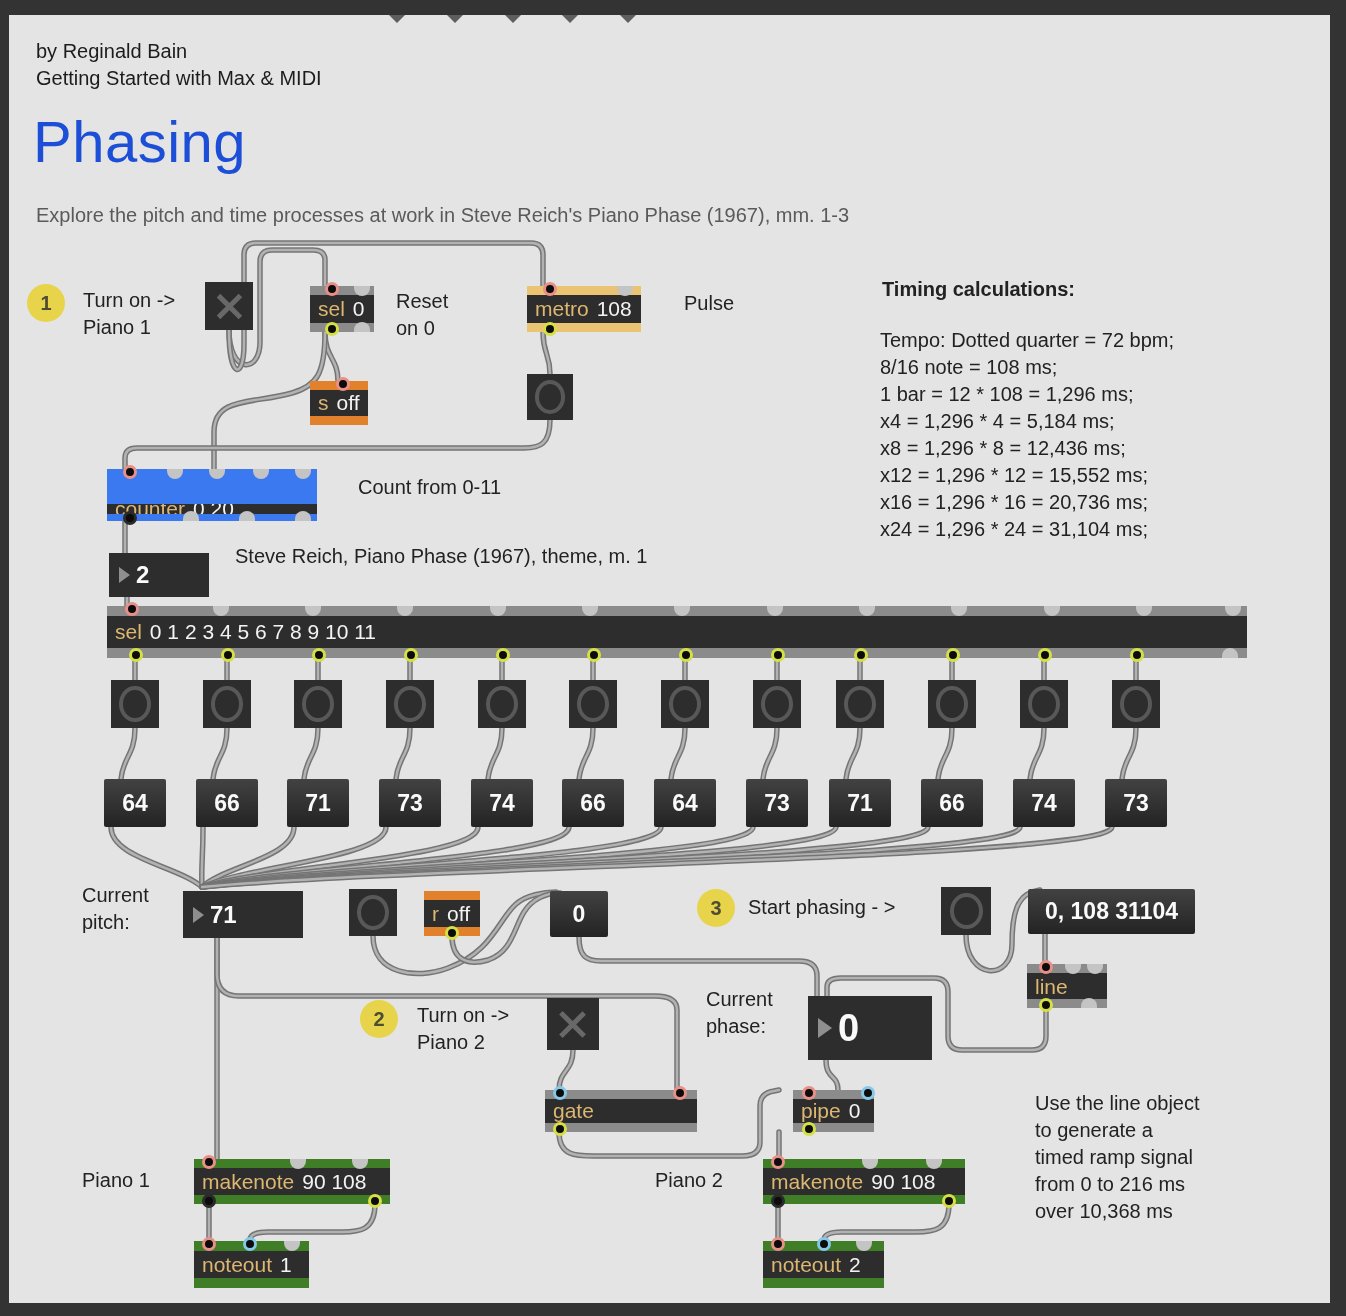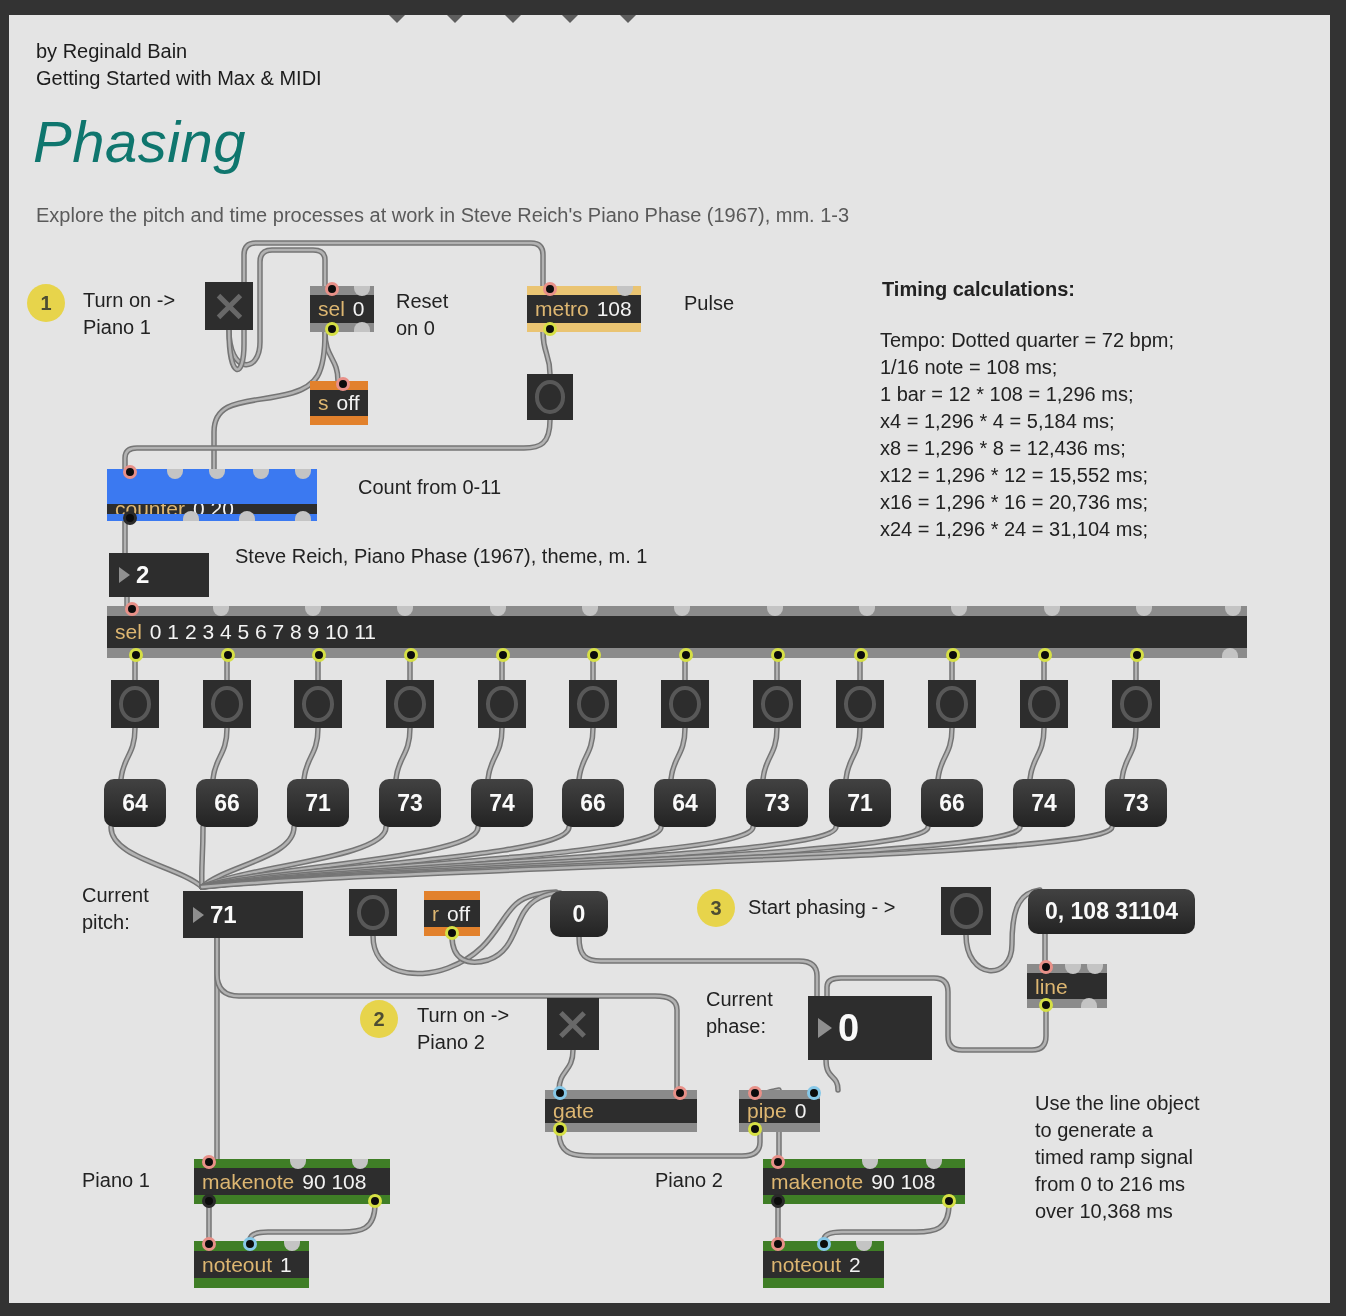--- a/index.html
+++ b/index.html
@@ -9,39 +9,39 @@
   .frame{position:absolute;background:#333333;z-index:6;}
   #frame-top{left:0;top:0;width:1346px;height:15px;}
   #frame-left{left:0;top:0;width:9px;height:1316px;}
   #frame-right{right:0;top:0;width:16px;height:1316px;}
   #frame-bottom{left:0;bottom:0;width:1346px;height:13px;}
   .bar-tri{position:absolute;top:15px;width:0;height:0;border-left:8px solid transparent;
            border-right:8px solid transparent;border-top:8px solid #5e5e5e;z-index:7;}
   
   .hdr{position:absolute;color:#1c1c1c;z-index:3;}
   #course{left:36px;top:38px;font-size:20px;line-height:27px;}
-  #title{left:33px;top:108px;font-size:58px;letter-spacing:0.5px;color:#0f766e;font-style:italic;}
+  #title{left:33px;top:108px;font-size:58px;letter-spacing:0.5px;color:#1d4ed8;}
   #subtitle{left:36px;top:204px;font-size:20px;color:#5a5a5a;}
   
   .comment{position:absolute;color:#222222;font-size:20px;line-height:27px;z-index:3;white-space:pre;}
   .comment.bold{font-weight:bold;}
   
   .badge{position:absolute;width:38px;height:38px;border-radius:50%;background:#e7d44b;
          color:#4d4d33;font-weight:bold;font-size:20px;display:flex;align-items:center;
          justify-content:center;z-index:3;}
   
   #cables{position:absolute;left:0;top:0;z-index:1;}
   
   .node{position:absolute;z-index:2;box-sizing:border-box;}
   .obj{display:flex;align-items:center;}
   .obj .core{position:absolute;left:0;right:0;background:#2d2d2d;display:flex;align-items:center;
              padding:0 8px;overflow:hidden;white-space:nowrap;}
   .obj .tname{color:#ddb671;font-size:21px;font-weight:500;}
   .obj .targ{color:#f3f3f3;font-size:21px;font-weight:500;margin-left:8px;}
-  .msg{background:linear-gradient(#424242,#232323);border-radius:10px;color:#fafafa;
+  .msg{background:linear-gradient(#424242,#232323);border-radius:2px;color:#fafafa;
        font-weight:bold;font-size:23px;display:flex;align-items:center;justify-content:center;}
   .numbox{background:#2d2d2d;color:#fafafa;font-weight:bold;font-size:24px;display:flex;
           align-items:center;padding-left:10px;}
   .numbox .tri{width:0;height:0;border-left:11px solid #8f8f8f;border-top:8px solid transparent;
                border-bottom:8px solid transparent;margin-right:6px;}
   .numbox.big{font-size:38px;}
   .numbox.big .tri{border-left-width:14px;border-top-width:10px;border-bottom-width:10px;}
   .bangbox{background:#2d2d2d;}
   .bangbox .ring{position:absolute;left:17%;top:13%;right:17%;bottom:13%;border:4px solid #585858;
                  border-radius:50%;}
@@ -70,21 +70,21 @@
       <div class="bar-tri" style="left: 620px;"></div>
     </div>
 
   <div class="hdr" id="course">
     <div>by Reginald Bain</div>
     <div>Getting Started with Max &amp; MIDI</div>
   </div>
   <div class="hdr" id="title">Phasing</div>
   <div class="hdr" id="subtitle">Explore the pitch and time processes at work in Steve Reich's Piano Phase (1967), mm. 1-3</div>
 
-  <div class="comment" id="timing-lines" style="left:880px;top:327px;"><div>Tempo: Dotted quarter = 72 bpm;</div><div>1/16 note = 108 ms;</div><div>1 bar = 12 * 108 = 1,296 ms;</div><div>x4 = 1,296 * 4 = 5,184 ms;</div><div>x8 = 1,296 * 8 = 12,436 ms;</div><div>x12 = 1,296 * 12 = 15,552 ms;</div><div>x16 = 1,296 * 16 = 20,736 ms;</div><div>x24 = 1,296 * 24 = 31,104 ms;</div></div>
+  <div class="comment" id="timing-lines" style="left:880px;top:327px;"><div>Tempo: Dotted quarter = 72 bpm;</div><div>8/16 note = 108 ms;</div><div>1 bar = 12 * 108 = 1,296 ms;</div><div>x4 = 1,296 * 4 = 5,184 ms;</div><div>x8 = 1,296 * 8 = 12,436 ms;</div><div>x12 = 1,296 * 12 = 15,552 ms;</div><div>x16 = 1,296 * 16 = 20,736 ms;</div><div>x24 = 1,296 * 24 = 31,104 ms;</div></div>
 
   <svg id="cables" width="1346" height="1316" viewBox="0 0 1346 1316">
       <path d="M229,330 C229,374 260,374 260,342 L260,262 Q260,250 272,250 L313,250 Q325,250 325,260 L325,286" fill="none" stroke="#757575" stroke-width="5.5" stroke-linecap="round"></path>
       <path d="M229,330 C229,374 260,374 260,342 L260,262 Q260,250 272,250 L313,250 Q325,250 325,260 L325,286" fill="none" stroke="#b2b2b2" stroke-width="2.5" stroke-linecap="round"></path>
       <path d="M229,330 C229,380 244,380 244,344 L244,255 Q244,243 256,243 L531,243 Q543,243 543,255 L543,286" fill="none" stroke="#757575" stroke-width="5.5" stroke-linecap="round"></path>
       <path d="M229,330 C229,380 244,380 244,344 L244,255 Q244,243 256,243 L531,243 Q543,243 543,255 L543,286" fill="none" stroke="#b2b2b2" stroke-width="2.5" stroke-linecap="round"></path>
       <path d="M325,332 C325,358 338,358 338,381" fill="none" stroke="#757575" stroke-width="5.5" stroke-linecap="round"></path>
       <path d="M325,332 C325,358 338,358 338,381" fill="none" stroke="#b2b2b2" stroke-width="2.5" stroke-linecap="round"></path>
       <path d="M325,332 C325,375 316,386 292,393 C254,404 214,396 214,432 L214,469" fill="none" stroke="#757575" stroke-width="5.5" stroke-linecap="round"></path>
       <path d="M325,332 C325,375 316,386 292,393 C254,404 214,396 214,432 L214,469" fill="none" stroke="#b2b2b2" stroke-width="2.5" stroke-linecap="round"></path>
@@ -348,21 +348,21 @@
         <span>0</span>
       </div>
       <div class="node obj" style="left: 545px; top: 1090px; width: 152px; height: 42px; background: rgb(139, 139, 139);">
         <div class="core" style="top: 9px; bottom: 9px;">
           <span class="tname">gate</span>
         </div>
         <span class="port conn t" style="left: 8px; border-color: rgb(134, 200, 232);"></span>
         <span class="port conn t" style="left: 128px; border-color: rgb(232, 144, 136);"></span>
         <span class="port conn b" style="left: 8px; border-color: rgb(214, 224, 69);"></span>
       </div>
-      <div class="node obj" style="left: 739px; top: 1090px; width: 81px; height: 42px; background: rgb(139, 139, 139); padding-left: 13px;">
+      <div class="node obj" style="left: 793px; top: 1090px; width: 81px; height: 42px; background: rgb(139, 139, 139); padding-left: 13px;">
         <div class="core" style="top: 9px; bottom: 9px;">
           <span class="tname">pipe</span>
           <span class="targ">0</span>
         </div>
         <span class="port conn t" style="left: 9px; border-color: rgb(232, 144, 136);"></span>
         <span class="port conn t" style="left: 68px; border-color: rgb(134, 200, 232);"></span>
         <span class="port conn b" style="left: 9px; border-color: rgb(214, 224, 69);"></span>
       </div>
       <div class="node obj" style="left: 194px; top: 1159px; width: 196px; height: 45px; background: rgb(63, 126, 38);">
         <div class="core" style="top: 9px; bottom: 9px;">

